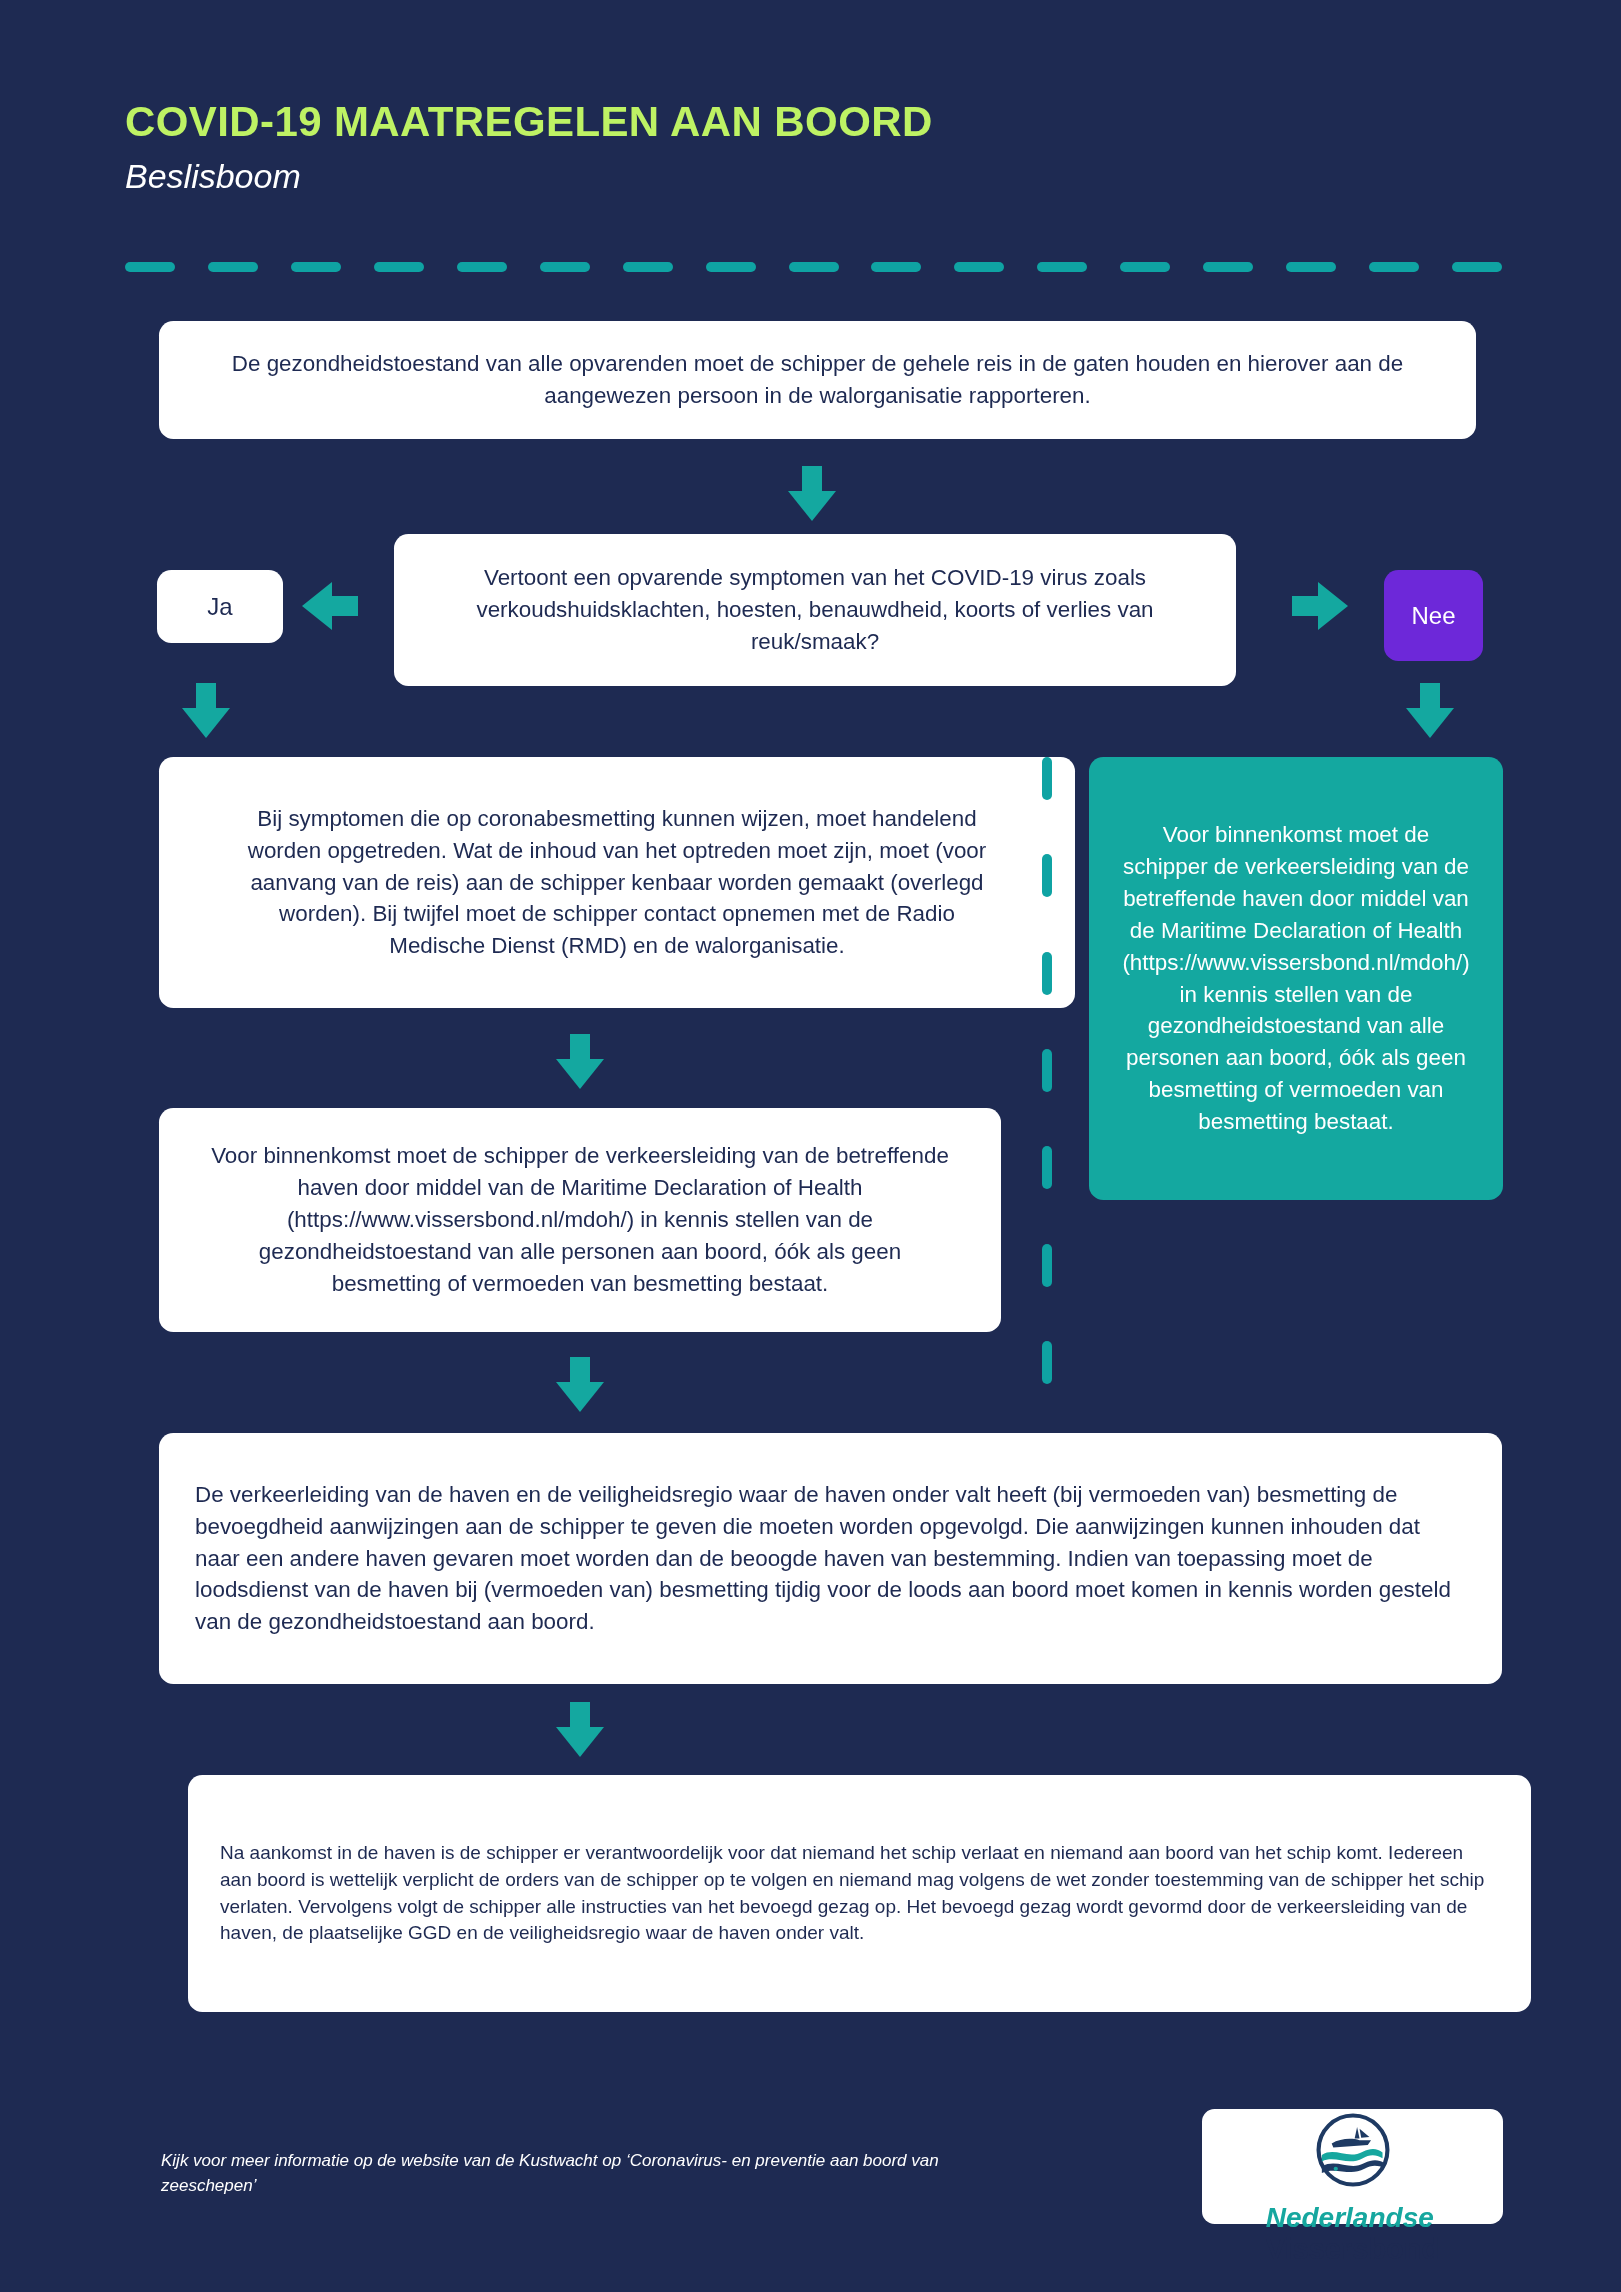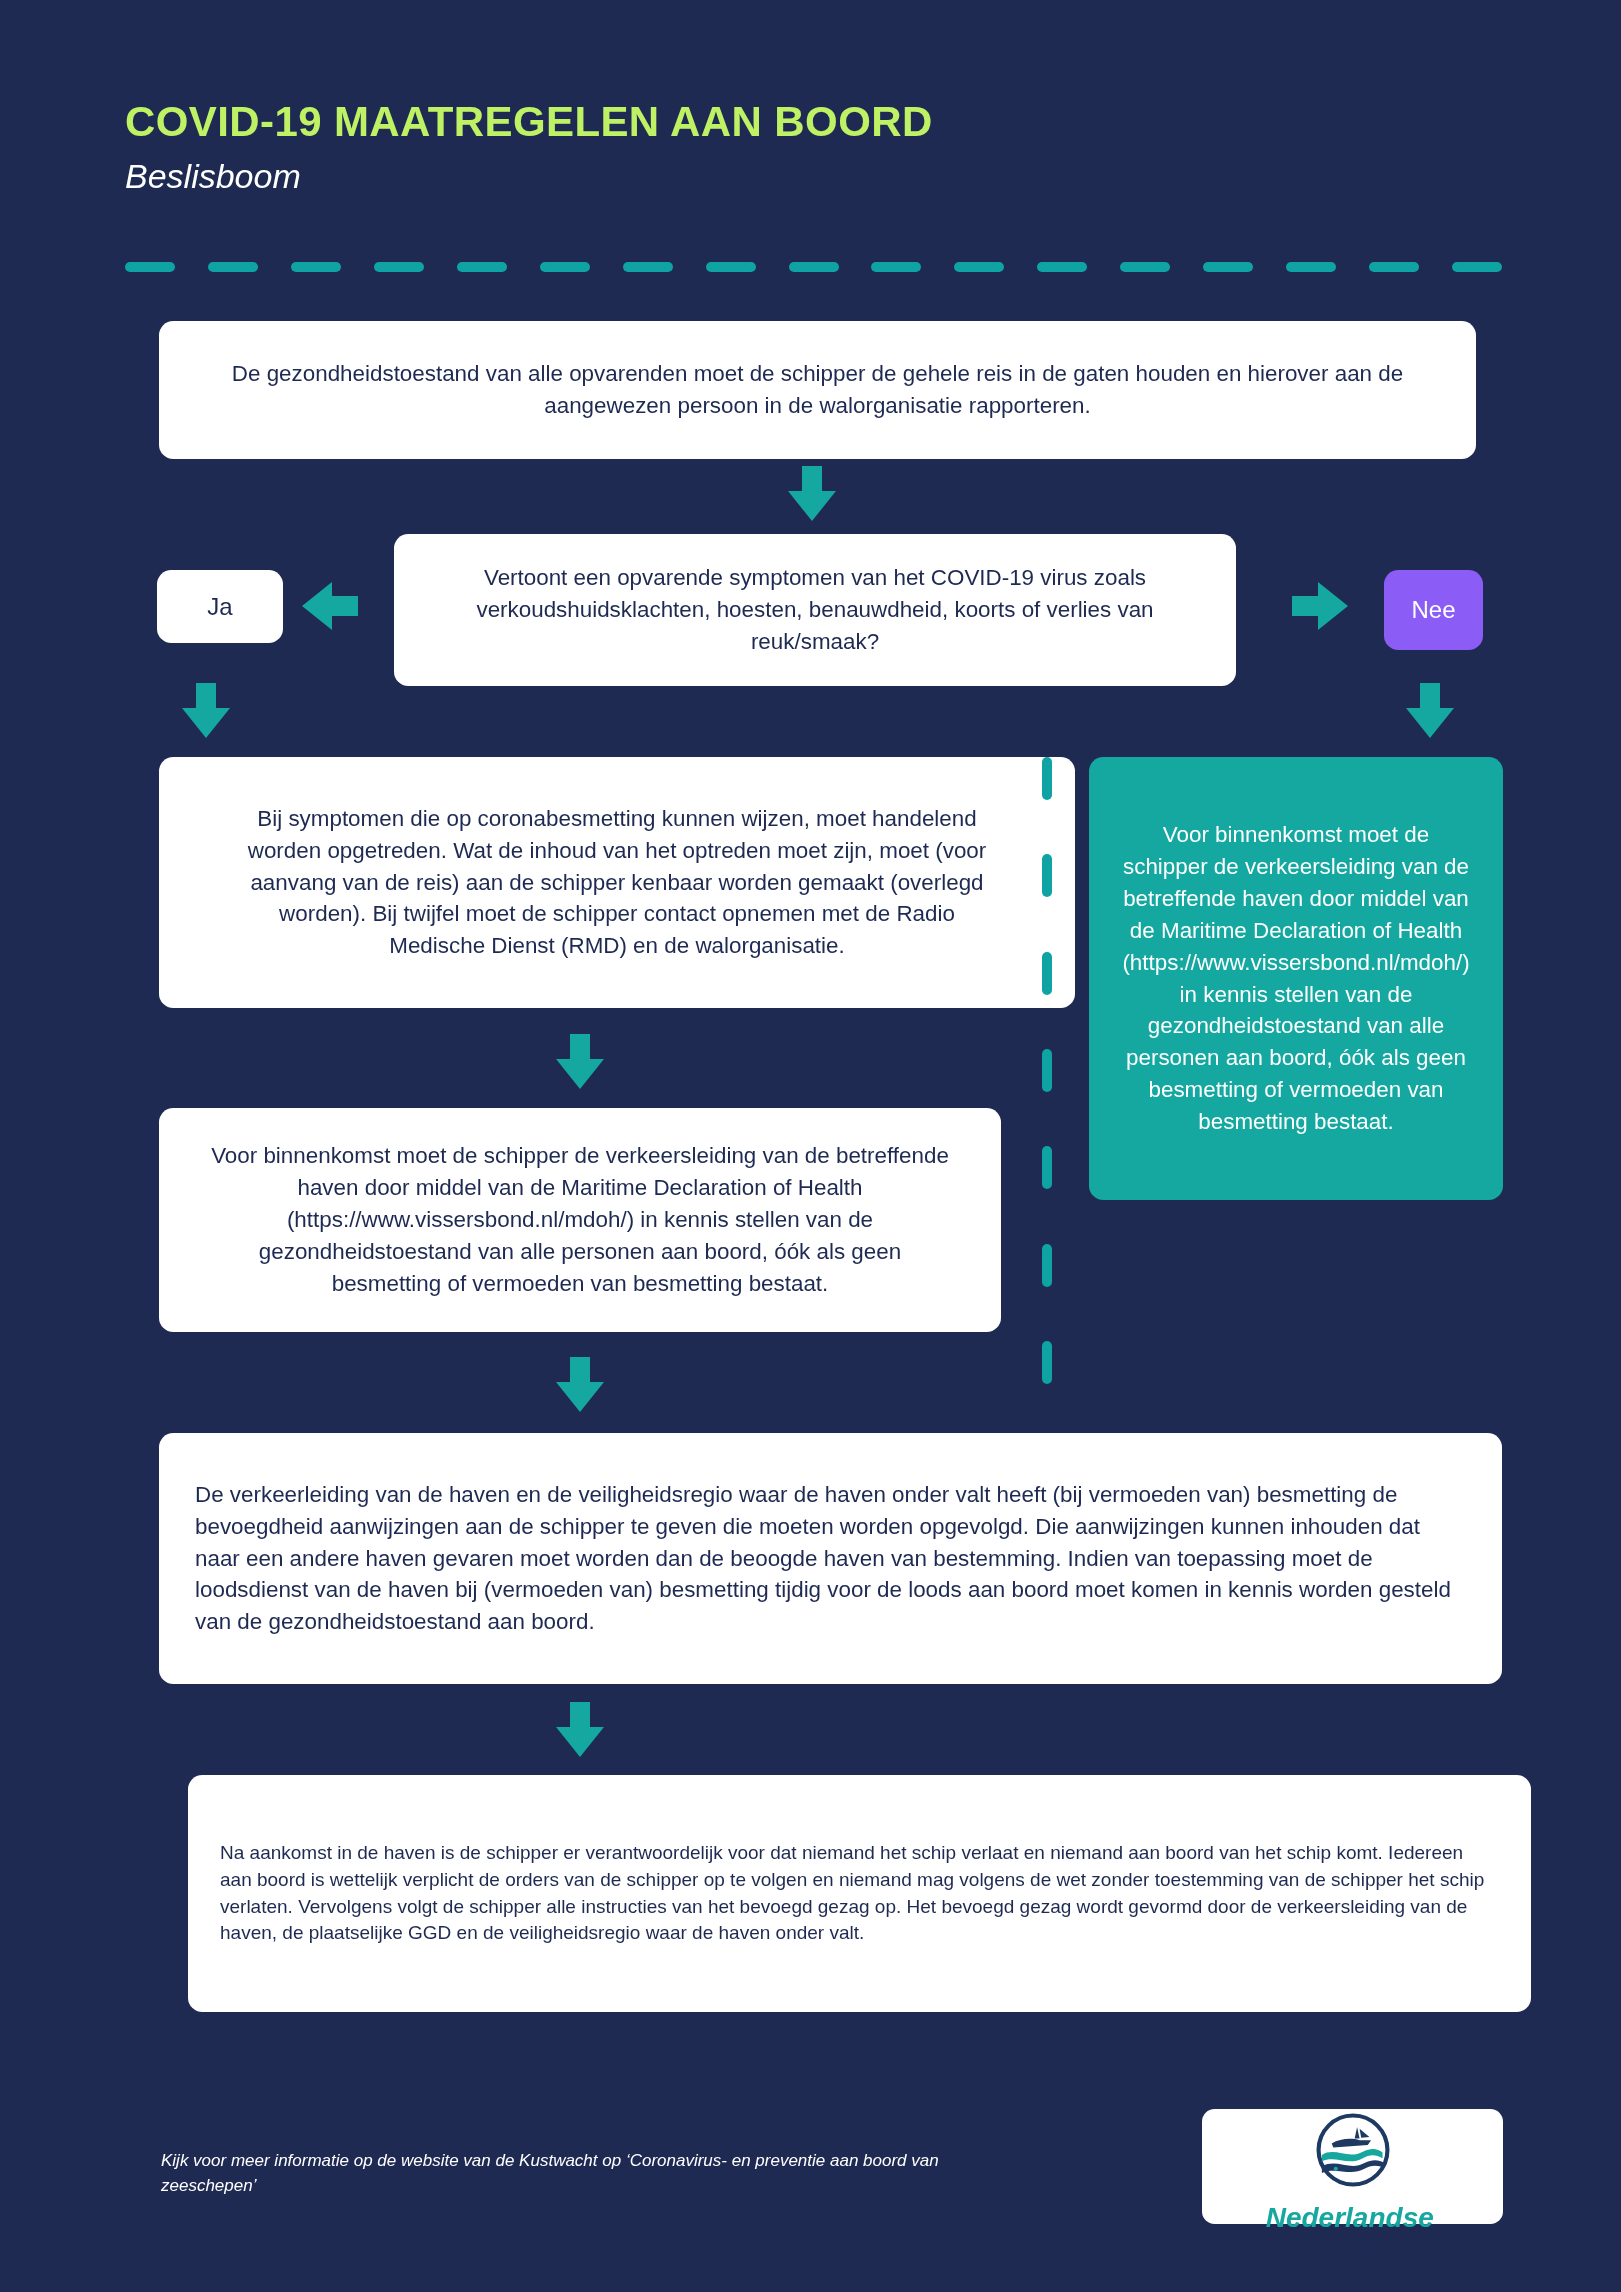--- a/index.html
+++ b/index.html
@@ -79,40 +79,40 @@
   .box.teal {
     background: #14a8a0;
     color: #ffffff;
   }
   .box.left-align {
     text-align: left;
     justify-content: center;
   }
 
   
-  #box-intro      { left: 159px;  top: 321px;  width: 1317px; height: 138px; padding: 0 54px; font-size: 22.4px; }
+  #box-intro      { left: 159px;  top: 321px;  width: 1317px; height: 118px; padding: 0 54px; font-size: 22.4px; }
   #box-question   { left: 394px;  top: 534px;  width: 842px;  height: 152px; padding: 0 45px; font-size: 22.4px; }
   #box-symptoms   { left: 159px;  top: 757px;  width: 916px;  height: 251px; padding: 0 75px; font-size: 22.4px; }
   #box-mdoh-left  { left: 159px;  top: 1108px; width: 842px;  height: 224px; padding: 0 49px; font-size: 22.4px; }
   #box-mdoh-teal  { left: 1089px; top: 757px;  width: 414px;  height: 443px; padding: 0 30px; font-size: 22.4px; }
   #box-traffic    { left: 159px;  top: 1433px; width: 1343px; height: 251px; padding: 0 36px; font-size: 22.4px; }
   #box-arrival    { left: 159px;  top: 1775px; width: 1343px; height: 237px; padding: 0 32px; font-size: 19px; margin-left: 29px; }
 
   
   .badge {
     position: absolute;
     box-sizing: border-box;
     border-radius: 14.3px;
     display: flex;
     align-items: center;
     justify-content: center;
     font-size: 24px;
   }
   #badge-ja  { left: 157px;  top: 570px; width: 126px; height: 73px; background: #ffffff; color: #1e2a52; }
-  #badge-nee { left: 1384px; top: 570px; width: 99px; height: 80px; background: #8b5cf6; color: #ffffff; }
+  #badge-nee { left: 1384px; top: 570px; width: 99px; height: 91px; background: #6d28d9; color: #ffffff; }
 
   
   .arrow {
     position: absolute;
   }
   .arrow-down {
     width: 48px;
     height: 56px;
   }
   .arrow-down .shaft {

